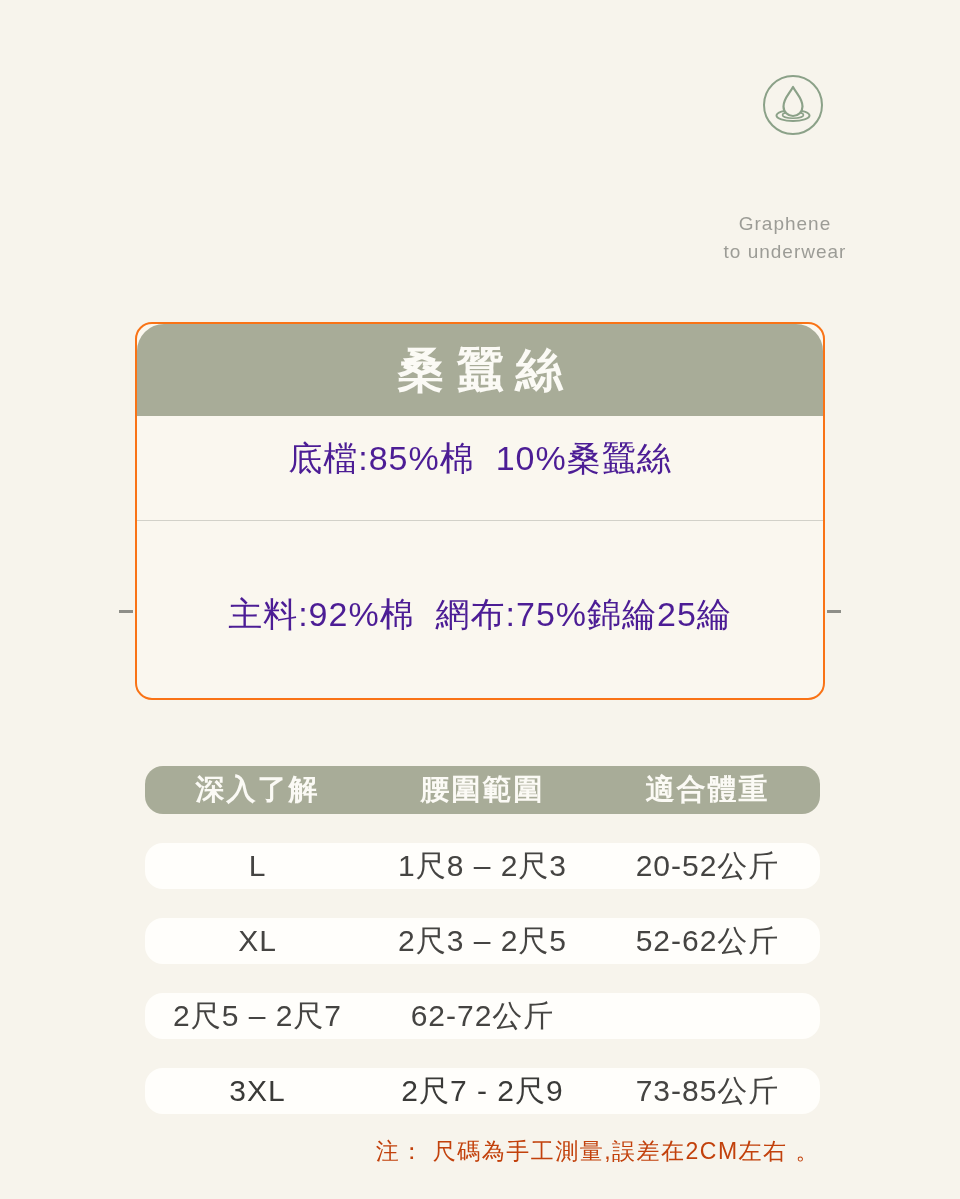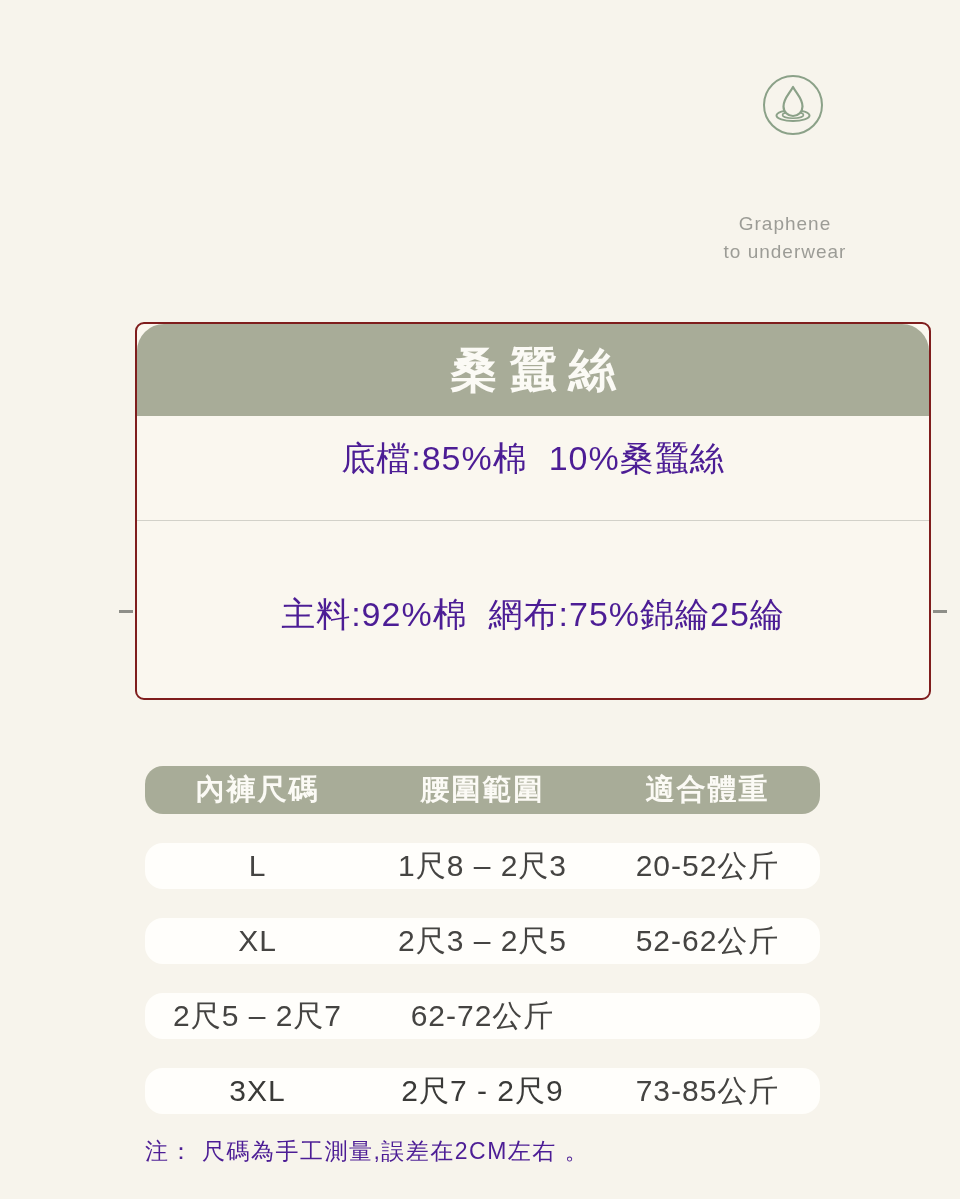--- a/index.html
+++ b/index.html
@@ -27,23 +27,23 @@
   .brand-icon{position:absolute;left:758px;top:70px;width:70px;height:70px;}
   .brand-text{
     position:absolute;left:690px;top:178px;width:190px;
     text-align:center;color:#9c9c96;font-size:19px;line-height:1.45;
     letter-spacing:1px;
     margin-top:32px;
   }
 
   
   .card{
-    position:absolute;left:135px;top:322px;width:796px;height:378px;
+    position:absolute;left:135px;top:322px;width:690px;height:378px;
     background:#faf7ef;
-    border:2px solid #7f1d1d;border-radius:9px;
+    border:2px solid #f97316;border-radius:17px;
     box-sizing:border-box;
   }
   .card-header{
     height:92px;background:#a8ac98;
     border-radius:27px 27px 0 0;
     display:flex;align-items:center;justify-content:center;
   }
   .card-title{
     color:#fbfaf5;font-size:47px;font-weight:700;
     letter-spacing:12px;text-indent:12px;
@@ -79,21 +79,21 @@
   .t-data{
     height:46px;background:#fffefb;margin-top:29px;
     color:#454442;font-size:30px;
   }
   .t-cell{text-align:center;}
   .t-data .t-cell{letter-spacing:1px;}
   .row-bold .cell-size,.row-bold .cell-waist{font-weight:400;color:#3a3a38;}
 
   .table-note{
     position:absolute;left:145px;top:1136px;width:675px;
-    text-align:left;color:#4c1d95;font-size:23px;letter-spacing:1.5px;
+    text-align:right;color:#c2410c;font-size:23px;letter-spacing:1.5px;
     white-space:pre;
   }
 </style>
 </head>
 <body>
 
 <div class="stage">
 
 
   <div class="brand-icon">
@@ -117,21 +117,21 @@
       <div class="card-line card-line1">底檔:85%棉  10%桑蠶絲</div>
       <div class="card-divider"></div>
       <div class="card-line card-line3">主料:92%棉  網布:75%錦綸25綸</div>
     </div>
     <div class="tick tick-left"></div>
     <div class="tick tick-right"></div>
   </div>
 
   <div class="size-table">
     <div class="t-row t-head">
-      <div class="t-cell">內褲尺碼</div>
+      <div class="t-cell">深入了解</div>
       <div class="t-cell">腰圍範圍</div>
       <div class="t-cell">適合體重</div>
     </div>
 
     <div class="t-row t-data">
       <div class="t-cell cell-size">L</div>
       <div class="t-cell cell-waist">1尺8 – 2尺3</div>
       <div class="t-cell cell-weight">20-52公斤</div>
     </div>
 

